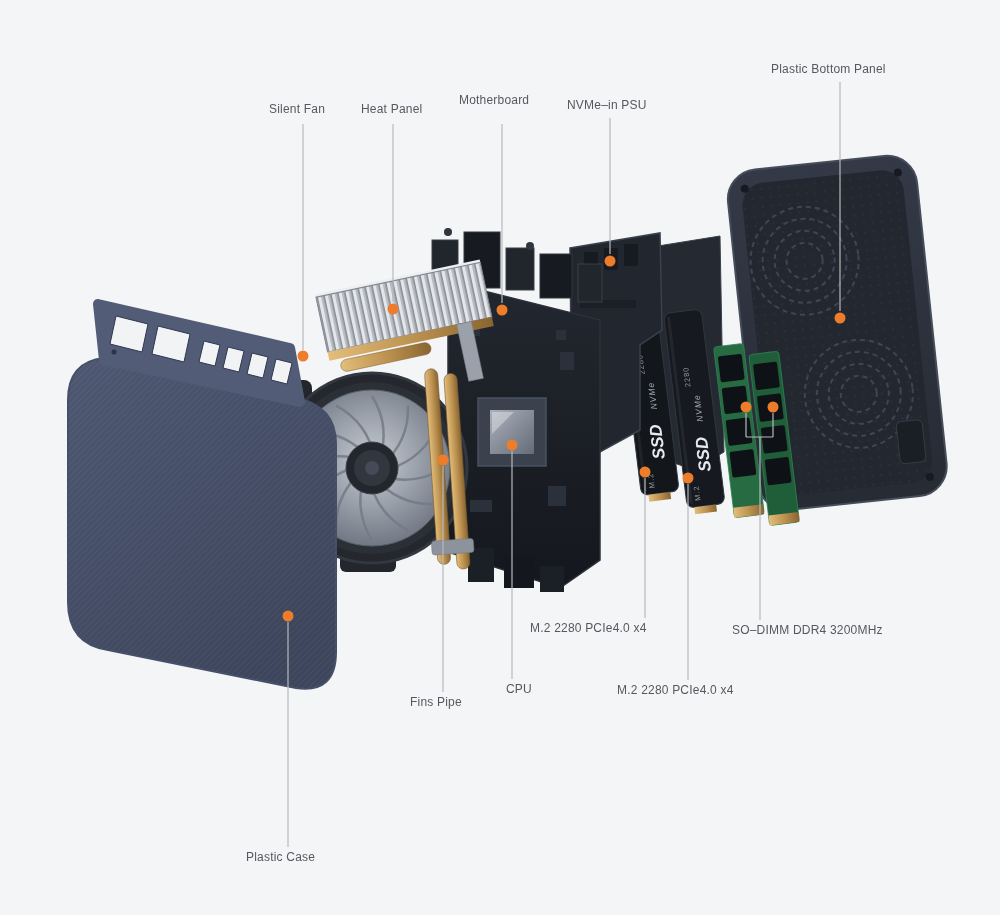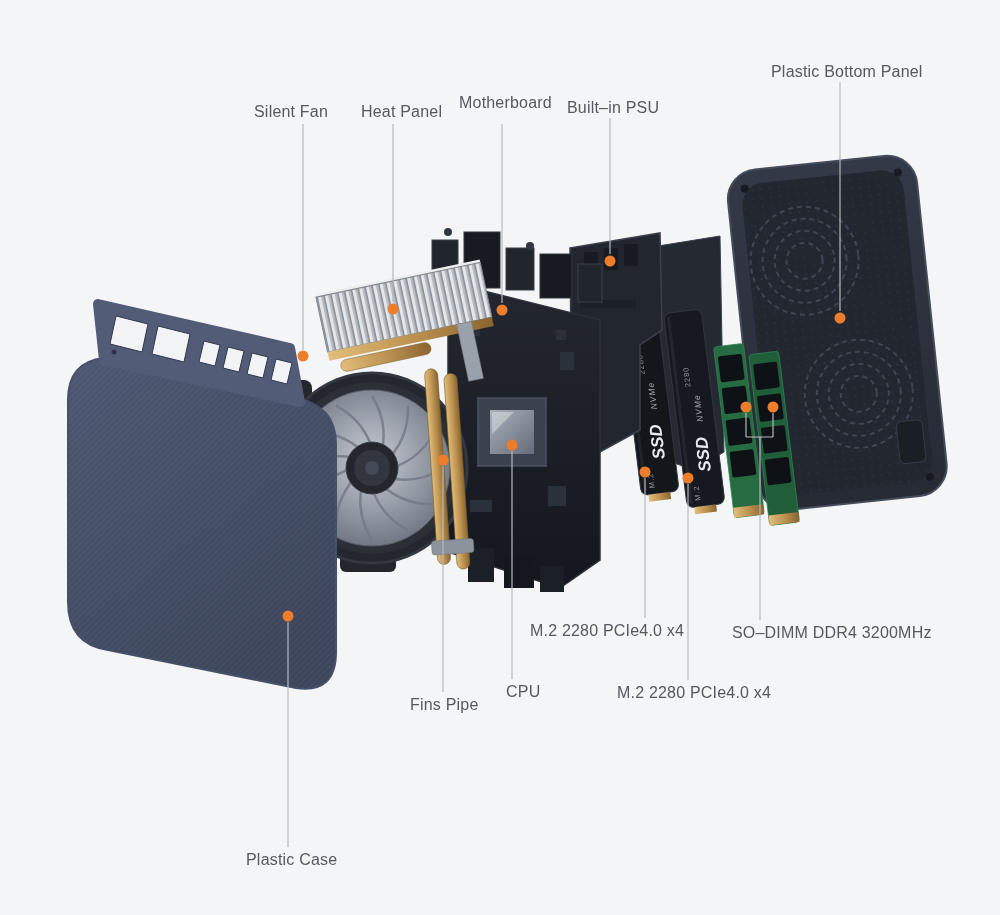--- a/index.html
+++ b/index.html
@@ -2,21 +2,21 @@
 <html><head>
 <meta charset="utf-8">
 <style>
   html,body{margin:0;padding:0;background:#ffffff;}
   .stage{
     position:relative;width:1000px;height:915px;background:#f4f5f6;
     overflow:hidden;font-family:"Liberation Sans",sans-serif;
   }
   .scene{position:absolute;left:0;top:0;width:1000px;height:915px;}
   .label{
-    position:absolute;font-size:16px;line-height:1.15;color:#55595f;
+    position:absolute;font-size:12px;line-height:1.15;color:#55595f;
     letter-spacing:.2px;white-space:nowrap;
   }
 </style>
 </head>
 <body>
 
 <div class="stage">
 
   <svg class="scene" viewBox="0 0 1000 915" xmlns="http://www.w3.org/2000/svg">
     <defs>
@@ -249,24 +249,24 @@
       <circle cx="645" cy="472" r="5.5"></circle>
       <circle cx="512" cy="445" r="5.5"></circle>
       <circle cx="443" cy="460" r="5.5"></circle>
       <circle cx="688" cy="478" r="5.5"></circle>
       <circle cx="746" cy="407" r="5.5"></circle>
       <circle cx="773" cy="407" r="5.5"></circle>
       <circle cx="288" cy="616" r="5.5"></circle>
     </g>
   </svg>
 
-  <div class="label" style="left:254px;top:103px">Silent Fan</div>
+  <div class="label" style="left:269px;top:103px">Silent Fan</div>
   <div class="label" style="left:361px;top:103px">Heat Panel</div>
   <div class="label" style="left:459px;top:94px">Motherboard</div>
-  <div class="label" style="left:567px;top:99px">Built–in PSU</div>
+  <div class="label" style="left:567px;top:99px">NVMe–in PSU</div>
   <div class="label" style="left:771px;top:63px">Plastic Bottom Panel</div>
   <div class="label" style="left:530px;top:622px">M.2 2280 PCIe4.0 x4</div>
   <div class="label" style="left:732px;top:624px">SO–DIMM DDR4 3200MHz</div>
   <div class="label" style="left:506px;top:683px">CPU</div>
   <div class="label" style="left:410px;top:696px">Fins Pipe</div>
   <div class="label" style="left:617px;top:684px">M.2 2280 PCIe4.0 x4</div>
   <div class="label" style="left:246px;top:851px">Plastic Case</div>
 
 </div>
 

